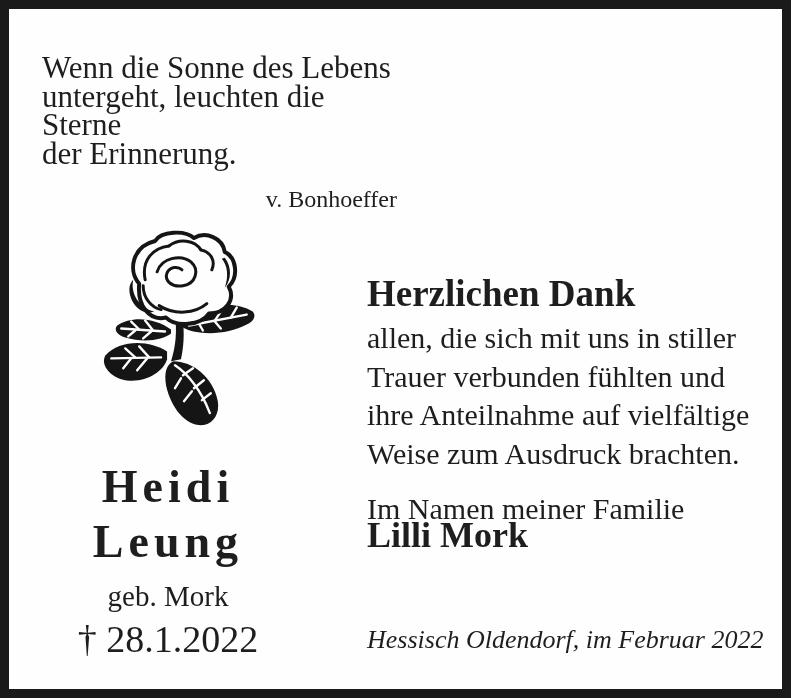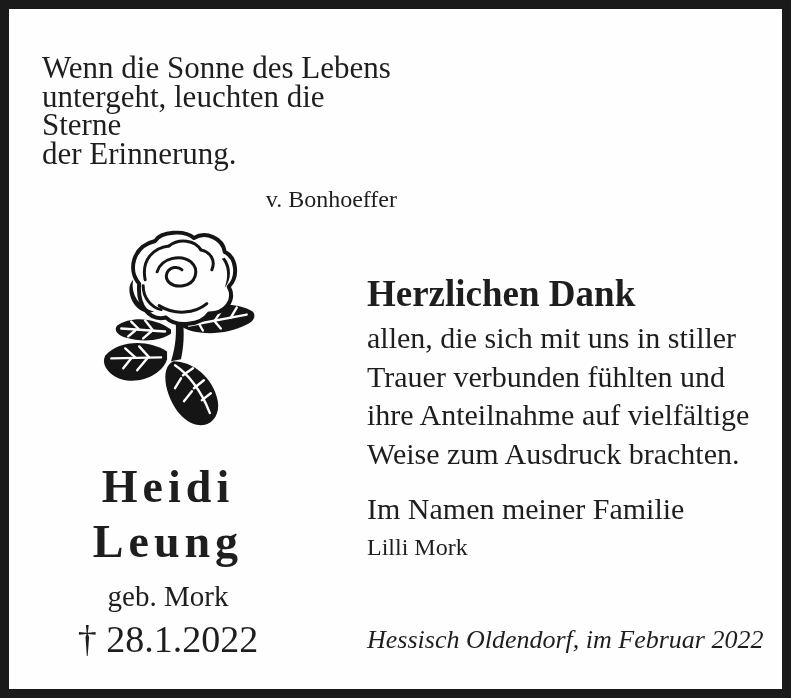--- a/index.html
+++ b/index.html
@@ -81,24 +81,24 @@
     width: 400px;
     font-size: 30px;
     line-height: 38.5px;
   }
   .family-line {
     top: 481px;
     font-size: 30px;
     line-height: 38.5px;
   }
   .signatory {
-    top: 516px;
-    font-size: 24px;
+    top: 504px;
+    font-size: 36px;
     line-height: 44px;
-    font-weight: normal;
+    font-weight: bold;
   }
   .place-date {
     top: 615px;
     font-size: 26px;
     line-height: 32px;
     font-style: italic;
   }
 </style>
 </head>
 <body>

